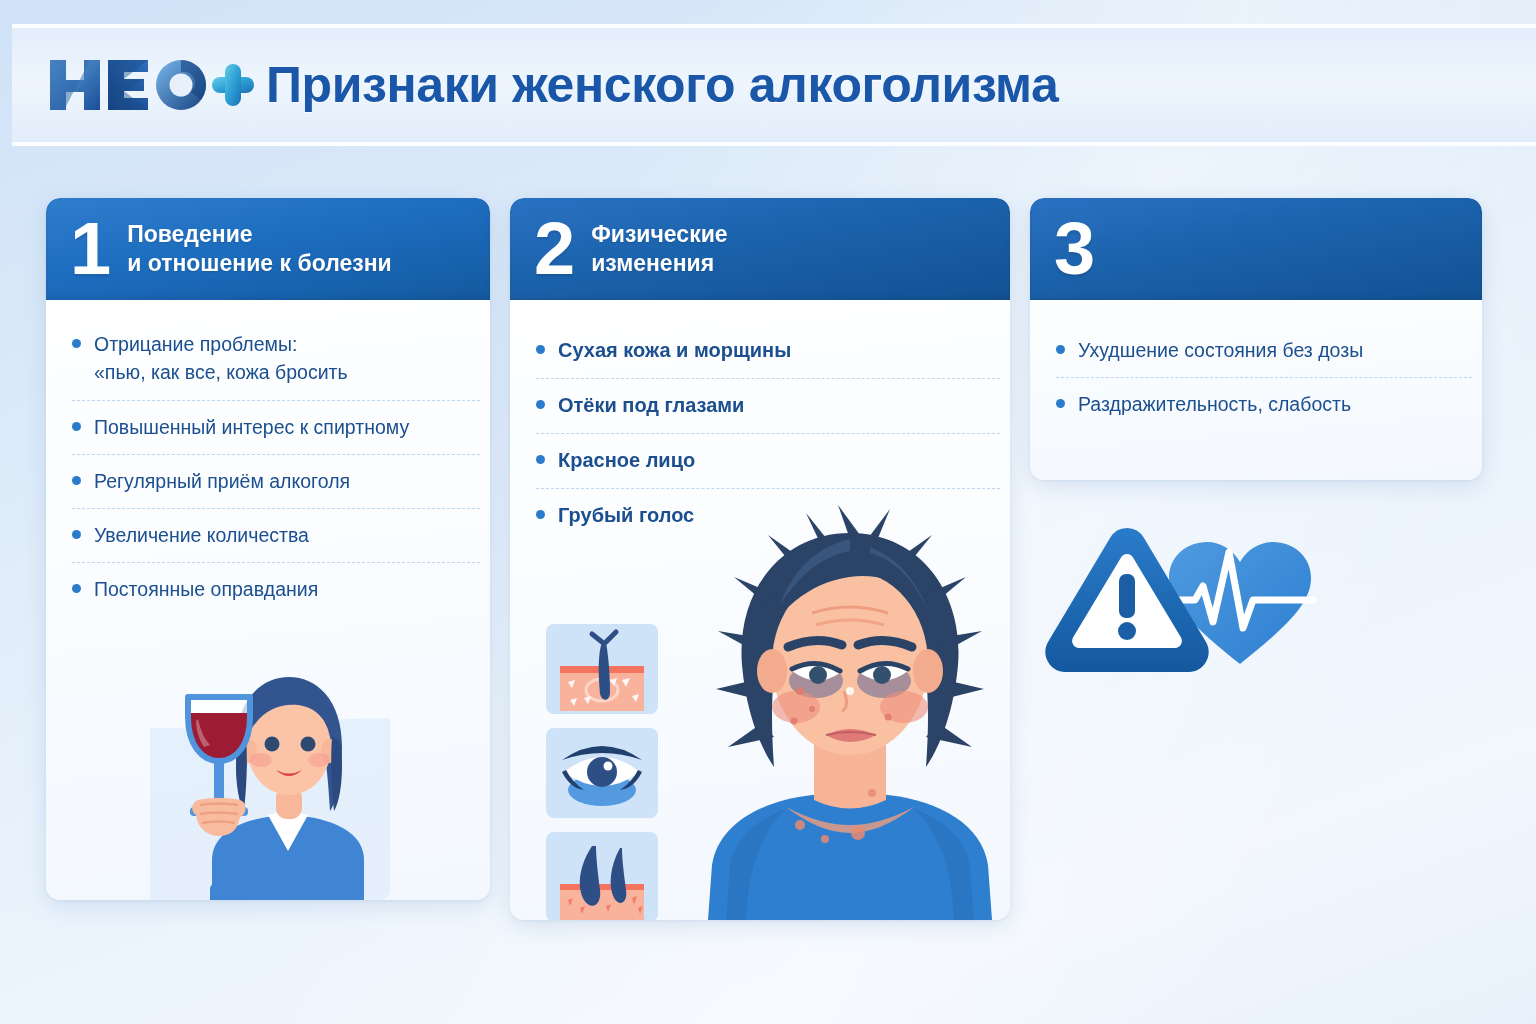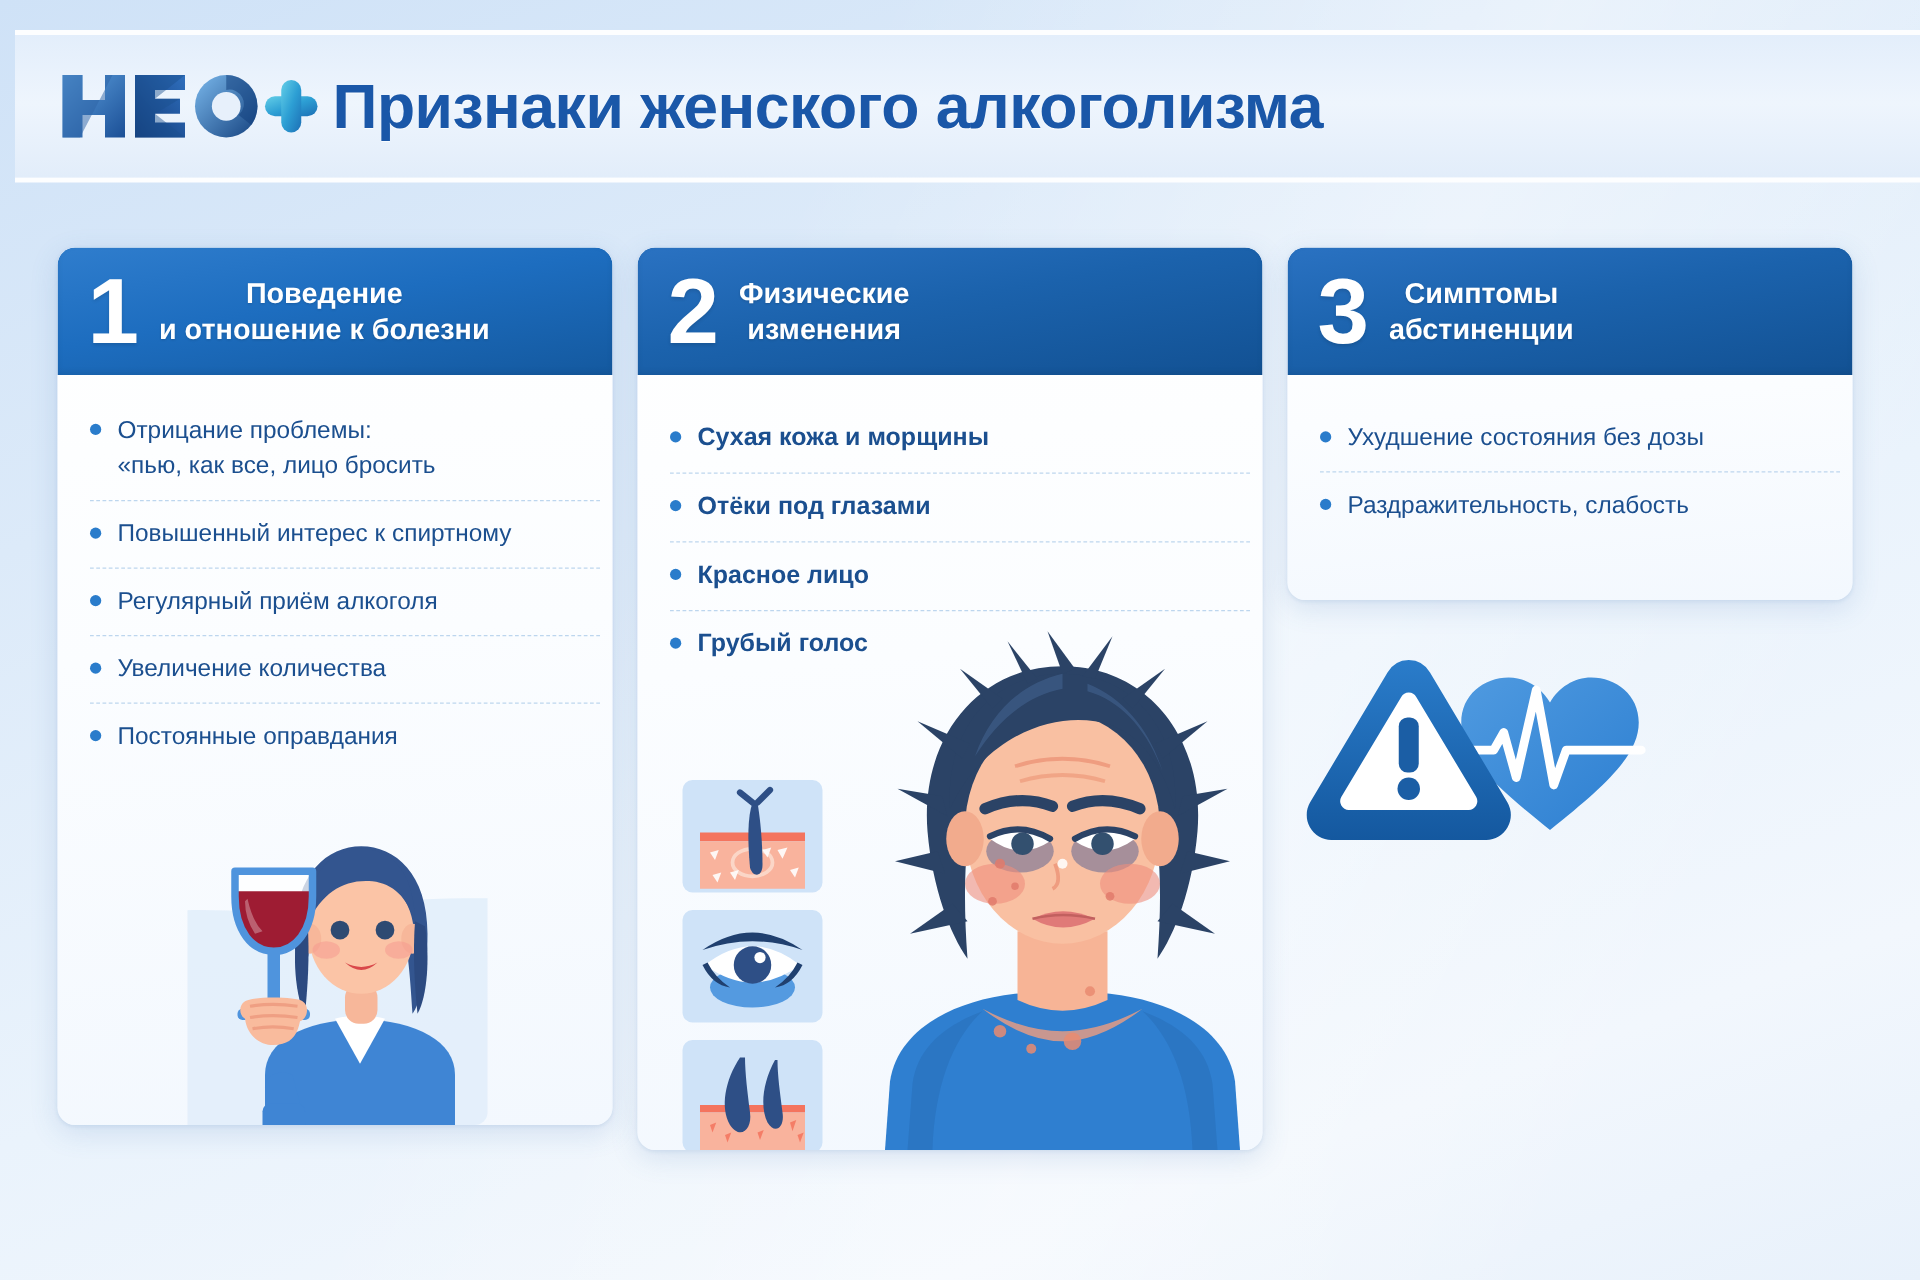--- a/index.html
+++ b/index.html
@@ -100,21 +100,20 @@
     text-shadow: 0 2px 3px rgba(0,0,0,0.13);
     letter-spacing: -2px;
   }
 
   .head-text {
     color: #ffffff;
     font-size: 23px;
     font-weight: 700;
     line-height: 1.27;
     text-shadow: 0 1px 2px rgba(0,0,0,0.15);
-    text-align: center;
   }
   .head-text span { display: block; white-space: nowrap; }
 
   
   .bullets {
     list-style: none;
     padding: 24px 10px 0 26px;
   }
   .bullet-row {
     display: flex;
@@ -203,21 +202,21 @@
       <div class="head-text">
         <span>Поведение</span>
         <span>и отношение к болезни</span>
       </div>
     </div>
     <ul class="bullets">
       <li class="bullet-row">
         <span class="dot"></span>
         <div class="btext">
           <span>Отрицание проблемы:</span>
-          <span>«пью, как все, лицо бросить</span>
+          <span>«пью, как все, кожа бросить</span>
         </div>
       </li>
       <li class="bullet-row">
         <span class="dot"></span>
         <div class="btext">Повышенный интерес к спиртному</div>
       </li>
       <li class="bullet-row">
         <span class="dot"></span>
         <div class="btext">Регулярный приём алкоголя</div>
       </li>
@@ -256,24 +255,20 @@
       <li class="bullet-row">
         <span class="dot"></span>
         <div class="btext">Грубый голос</div>
       </li>
     </ul>
   </div>
 
   <div class="card" id="card3">
     <div class="card-head">
       <div class="step-num">3</div>
-      <div class="head-text">
-        <span>Симптомы</span>
-        <span>абстиненции</span>
-      </div>
     </div>
     <ul class="bullets">
       <li class="bullet-row">
         <span class="dot"></span>
         <div class="btext">Ухудшение состояния без дозы</div>
       </li>
       <li class="bullet-row">
         <span class="dot"></span>
         <div class="btext">Раздражительность, слабость</div>
       </li>

